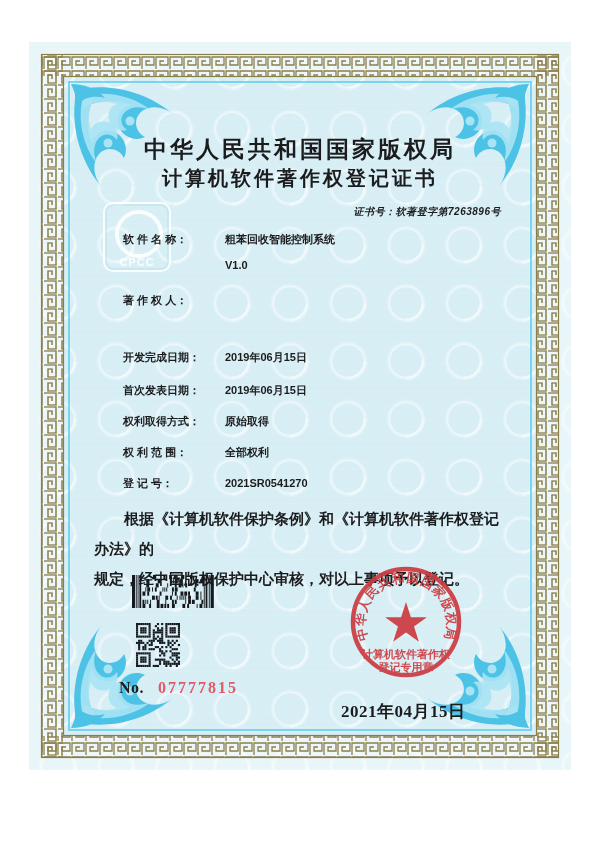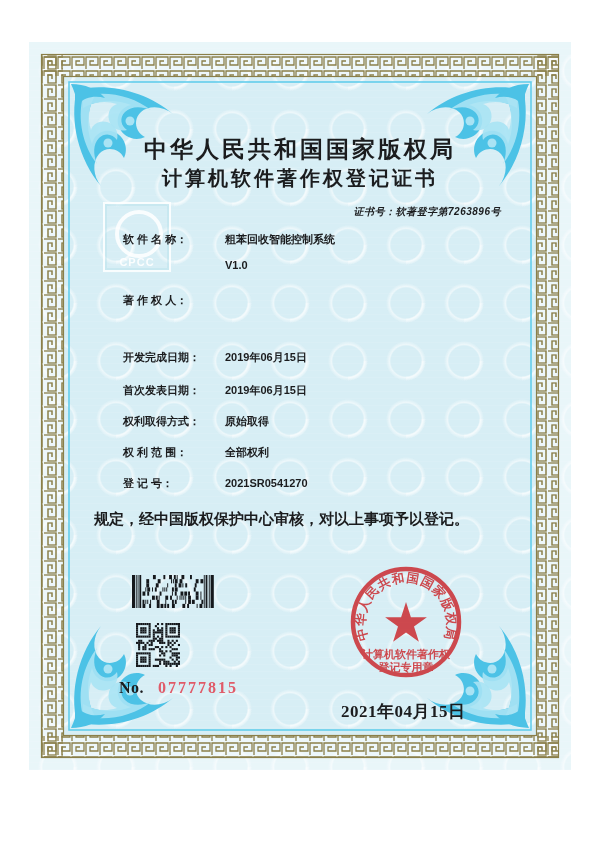--- a/index.html
+++ b/index.html
@@ -25,21 +25,21 @@
     letter-spacing:3px;font-family:"Liberation Serif",serif;}
   .title2{left:0;width:100%;top:123px;text-align:center;font-size:20px;font-weight:700;
     letter-spacing:3px;font-family:"Liberation Serif",serif;}
   .certno{top:163px;right:70px;font-size:10px;font-weight:700;letter-spacing:.5px;font-style:italic;}
   .row{left:0;width:100%;height:20px;line-height:20px;font-size:11px;font-weight:700;margin-left:29px;}
   .row .lbl{position:absolute;left:65px;}
   .row .val{position:absolute;left:167px;}
   .statement{left:65px;top:462px;width:415px;font-size:15px;font-weight:700;line-height:30px;}
   .statement .indent{text-indent:2em;display:block;}
   .cpcc{left:74px;top:160px;width:64px;height:66px;border:2px solid rgba(255,255,255,.85);
-    border-radius:0;z-index:1;box-shadow:inset 0 0 0 2px rgba(173,221,233,.35);}
+    border-radius:10px;z-index:1;box-shadow:inset 0 0 0 2px rgba(173,221,233,.35);}
   .cpcc .ring{position:absolute;left:10px;top:6px;width:40px;height:40px;border:4px solid rgba(255,255,255,.85);
     border-radius:50%;}
   .cpcc .cpcc-text{position:absolute;left:0;width:100%;bottom:2px;text-align:center;
     color:rgba(255,255,255,.9);font-size:11px;font-weight:700;letter-spacing:1px;}
   .barcode{left:103px;top:533px;}
   .qr{left:107px;top:581px;}
   .serial{left:90px;top:636px;height:20px;line-height:20px;font-family:"Liberation Serif",serif;
     font-size:16px;font-weight:700;letter-spacing:.5px;}
   .serial .num{color:var(--serial-red,#e05b69);letter-spacing:2px;margin-left:14px;font-weight:700;}
   .date{left:312px;top:659px;width:140px;height:22px;line-height:22px;font-size:17px;font-weight:700;
@@ -132,20 +132,21 @@
   <div class="abs row ink" style="top:369px">
     <span class="lbl">权利取得方式：</span>
     <span class="val">原始取得</span>
   </div>
   <div class="abs row ink" style="top:431px">
     <span class="lbl">登  记  号：</span>
     <span class="val">2021SR0541270</span>
   </div>
 
   <div class="abs statement ink">
+    <span class="indent">根据《计算机软件保护条例》和《计算机软件著作权登记办法》的</span>
     <span>规定，经中国版权保护中心审核，对以上事项予以登记。</span>
   </div>
 
   <svg id="barcode" class="abs barcode" width="82" height="33" viewBox="0 0 82 33">
       <rect x="0" y="0" width="3" height="33" fill="#15181c"></rect>
       <rect x="3.8" y="0" width="0.9" height="33" fill="#15181c"></rect>
       <rect x="5.6" y="0" width="0.9" height="33" fill="#15181c"></rect>
       <rect x="7.4" y="0" width="1.8" height="33" fill="#15181c"></rect>
       <rect x="71.8" y="0" width="0.9" height="33" fill="#15181c"></rect>
       <rect x="73.6" y="0" width="1.8" height="33" fill="#15181c"></rect>

